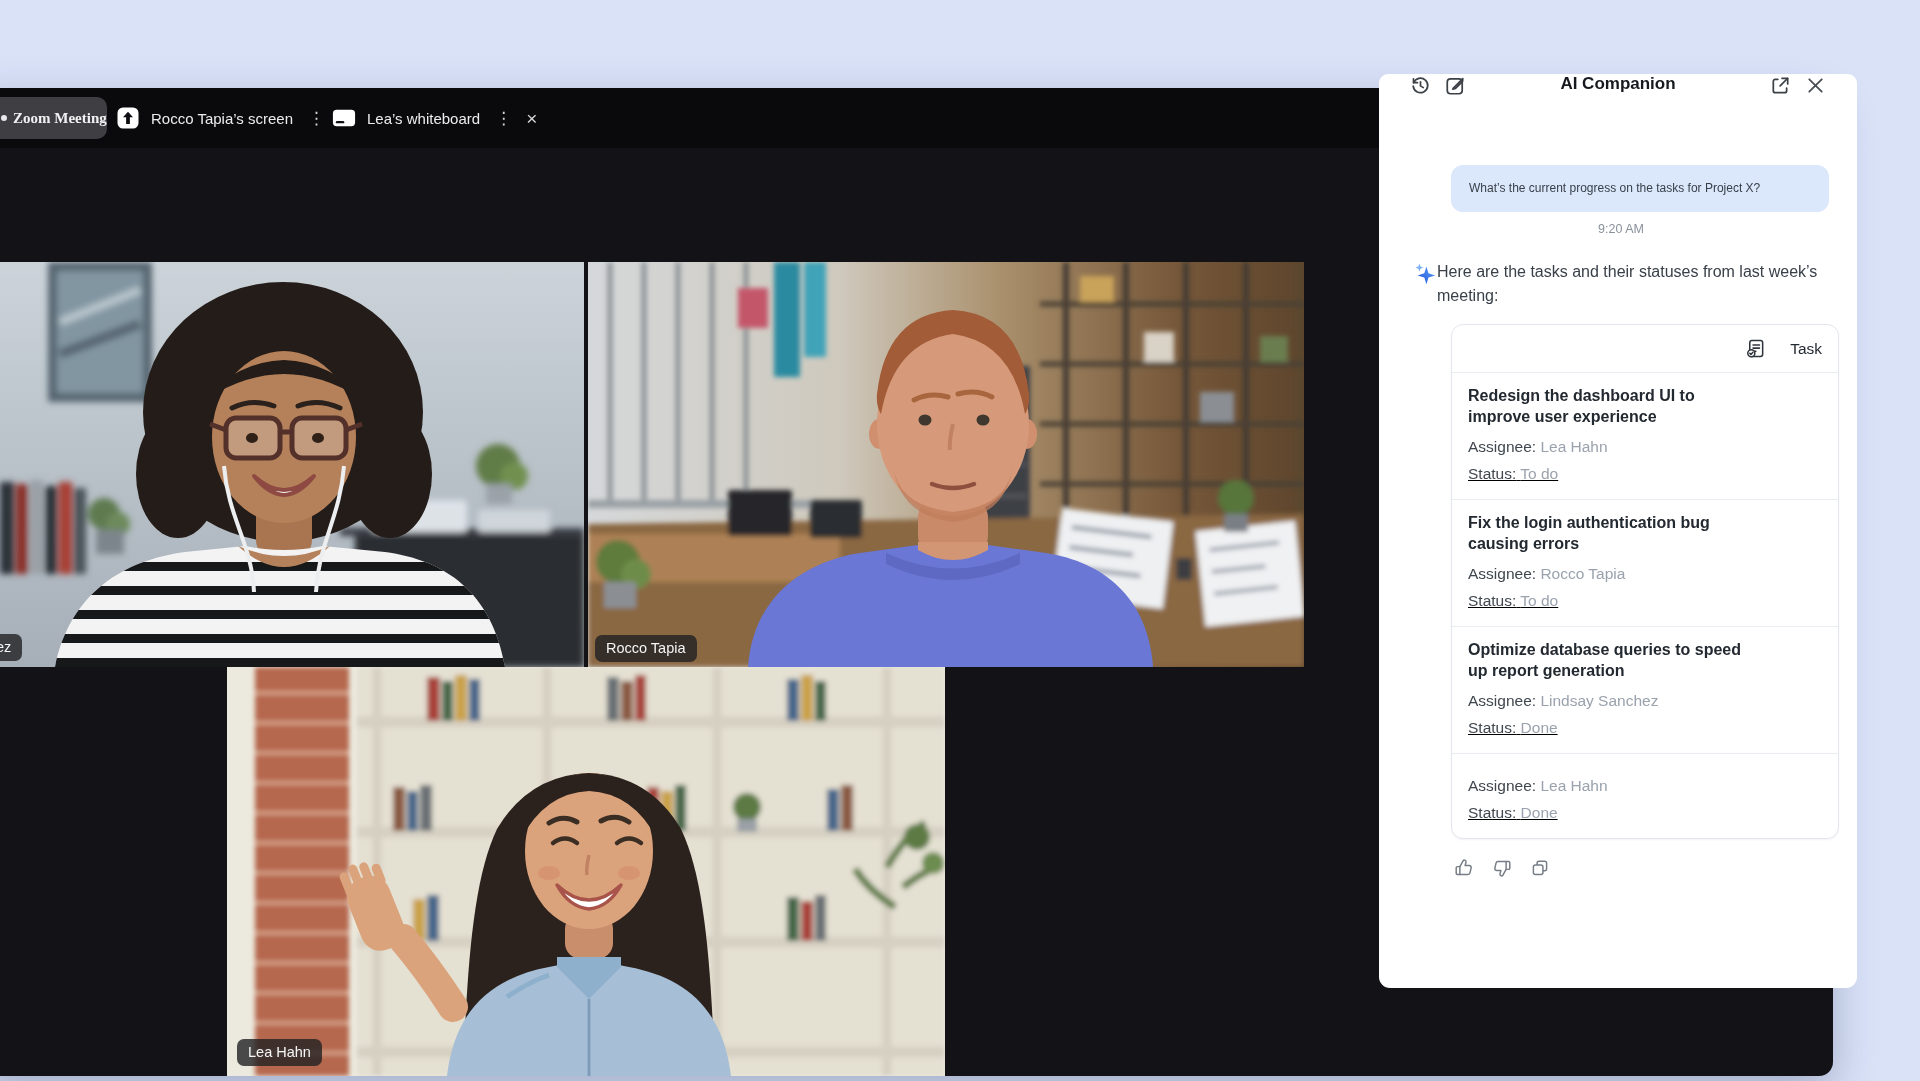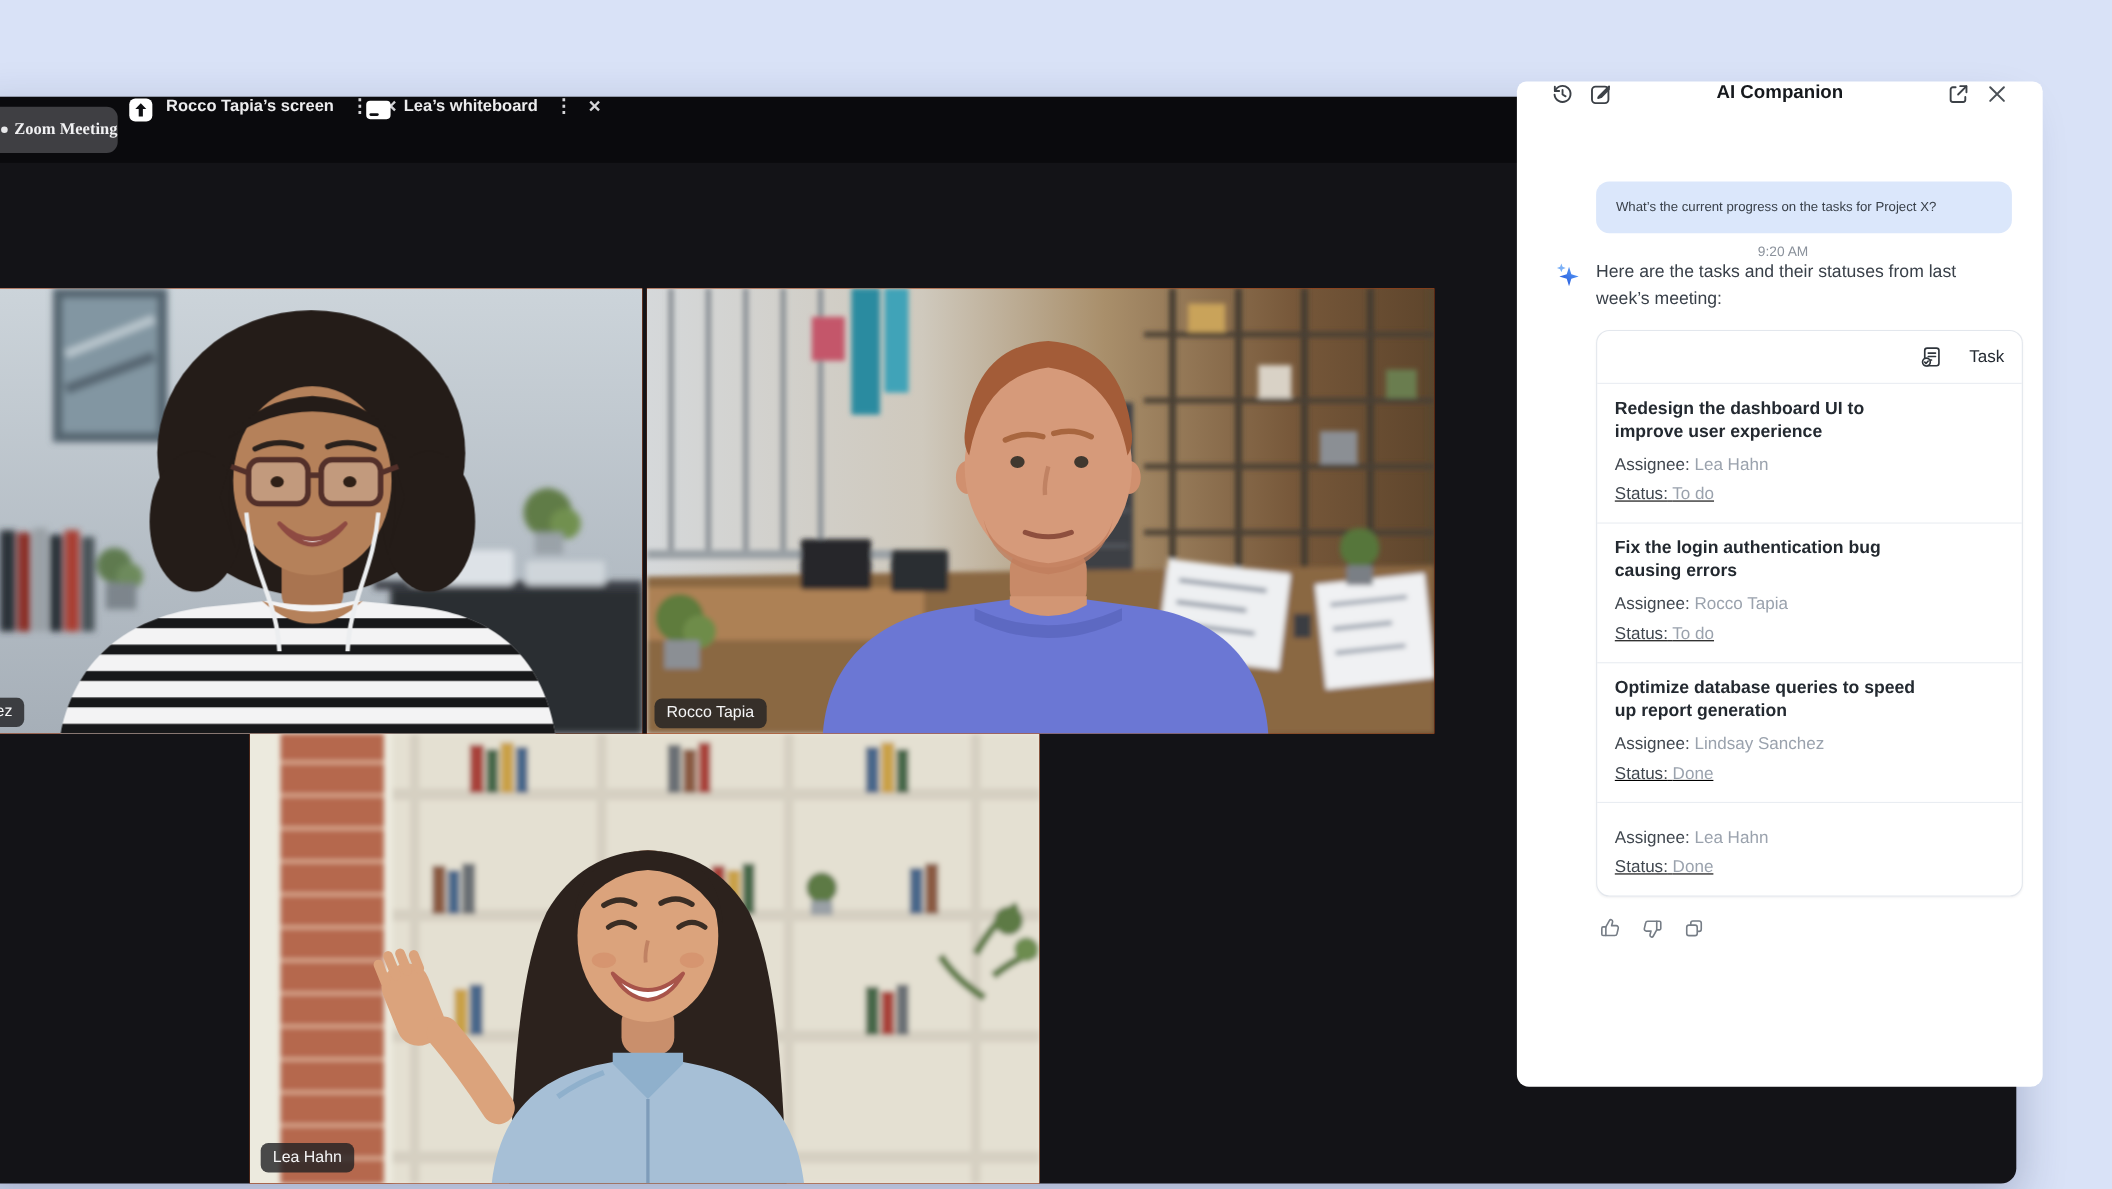--- a/index.html
+++ b/index.html
@@ -16,29 +16,29 @@
     box-shadow:0 14px 44px rgba(25,35,80,.28);
   }
   .tabbar{position:absolute;left:0;top:0;width:100%;height:60px;background:#0a0a0d;}
   .tab-active{
     position:absolute;left:4px;top:9px;height:42px;width:127px;
     background:#3f3f43;border-radius:10px;display:flex;align-items:center;
     color:#f1f1f3;font-size:15px;font-weight:600;cursor:default;
   }
   .tab-active .dot{position:absolute;left:21px;width:6px;height:6px;border-radius:50%;background:#e8e8ea;}
   .tab-active .lbl{margin-left:33px;white-space:nowrap;font-family:Liberation Serif, serif;}
-  .tab-group{position:absolute;top:0;height:60px;display:flex;align-items:flex-start;color:#ececee;font-size:15px;font-weight:700;}
+  .tab-group{position:absolute;top:0;height:60px;display:flex;align-items:center;color:#ececee;font-size:15px;font-weight:400;}
   #tab-screen{left:140px;}
   #tab-whiteboard{left:356px;}
   .tab-group .ticon{width:24px;height:24px;margin-right:11px;display:inline-flex;}
   .tab-group .lbl{white-space:nowrap;}
   .tab-glyph{color:#d4d4d7;margin-left:15px;font-size:17px;line-height:1;cursor:pointer;}
   .tab-glyph.close{font-size:19px;margin-left:14px;}
   
-  .tile{position:absolute;overflow:hidden;background:#c2410c;}
+  .tile{position:absolute;overflow:hidden;background:#be185d;}
   #tile-lindsay{left:0px;top:262px;width:584px;height:405px;}
   #tile-rocco{left:588px;top:262px;width:716px;height:405px;}
   #tile-lea{left:227px;top:667px;width:718px;height:409px;}
   .tile svg{display:block;width:100%;height:100%;}
   .name-badge{
     position:absolute;background:rgba(32,32,35,.8);color:#f5f5f6;
     font-size:14.5px;padding:5px 11px;border-radius:7px;white-space:nowrap;line-height:1.2;
   }
   #badge-lindsay{left:-12px;bottom:6px;padding-left:8px;}
   #badge-rocco{left:7px;bottom:5px;}
@@ -52,21 +52,21 @@
   .hgroup{display:flex;align-items:center;gap:12px;}
   .hicon{width:23px;height:23px;display:inline-flex;cursor:pointer;}
   .panel-title{flex:1;text-align:center;font-size:17px;font-weight:700;color:#16191d;}
   .chat{padding:33px 28px 0 34px;}
   .bubble{
     margin-left:38px;width:378px;box-sizing:border-box;
     background:#dbe7fb;border-radius:12px;padding:15px 18px;
     font-size:12px;line-height:1.45;color:#394049;
   }
   .timestamp{text-align:center;margin-top:10px;font-size:12.5px;color:#8a919b;}
-  .airow{display:flex;gap:14px;}
+  .airow{display:flex;margin-top:24px;}
   .sparkle{width:24px;height:24px;flex:0 0 24px;margin-top:2px;}
   .aitext{font-size:16px;line-height:1.5;color:#394049;width:390px;}
   .card{
     margin:16px 0 0 38px;width:388px;box-sizing:border-box;background:#fff;
     border:1px solid #e3e7ed;border-radius:12px;box-shadow:0 1px 2px rgba(16,24,40,.05);
   }
   .card-header{
     display:flex;align-items:center;gap:24px;padding:13px 16px;
     border-bottom:1px solid #e9edf2;font-size:15.5px;color:#242a32;justify-content:flex-end;
   }

